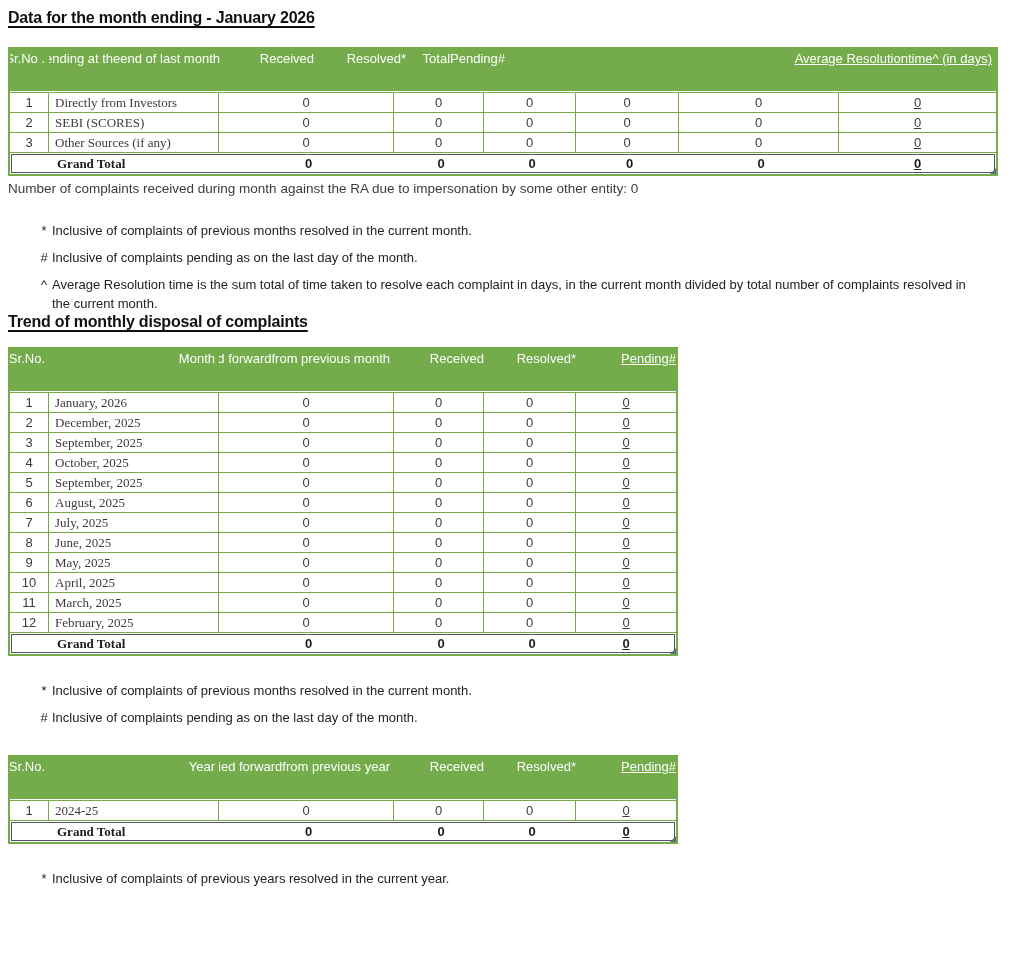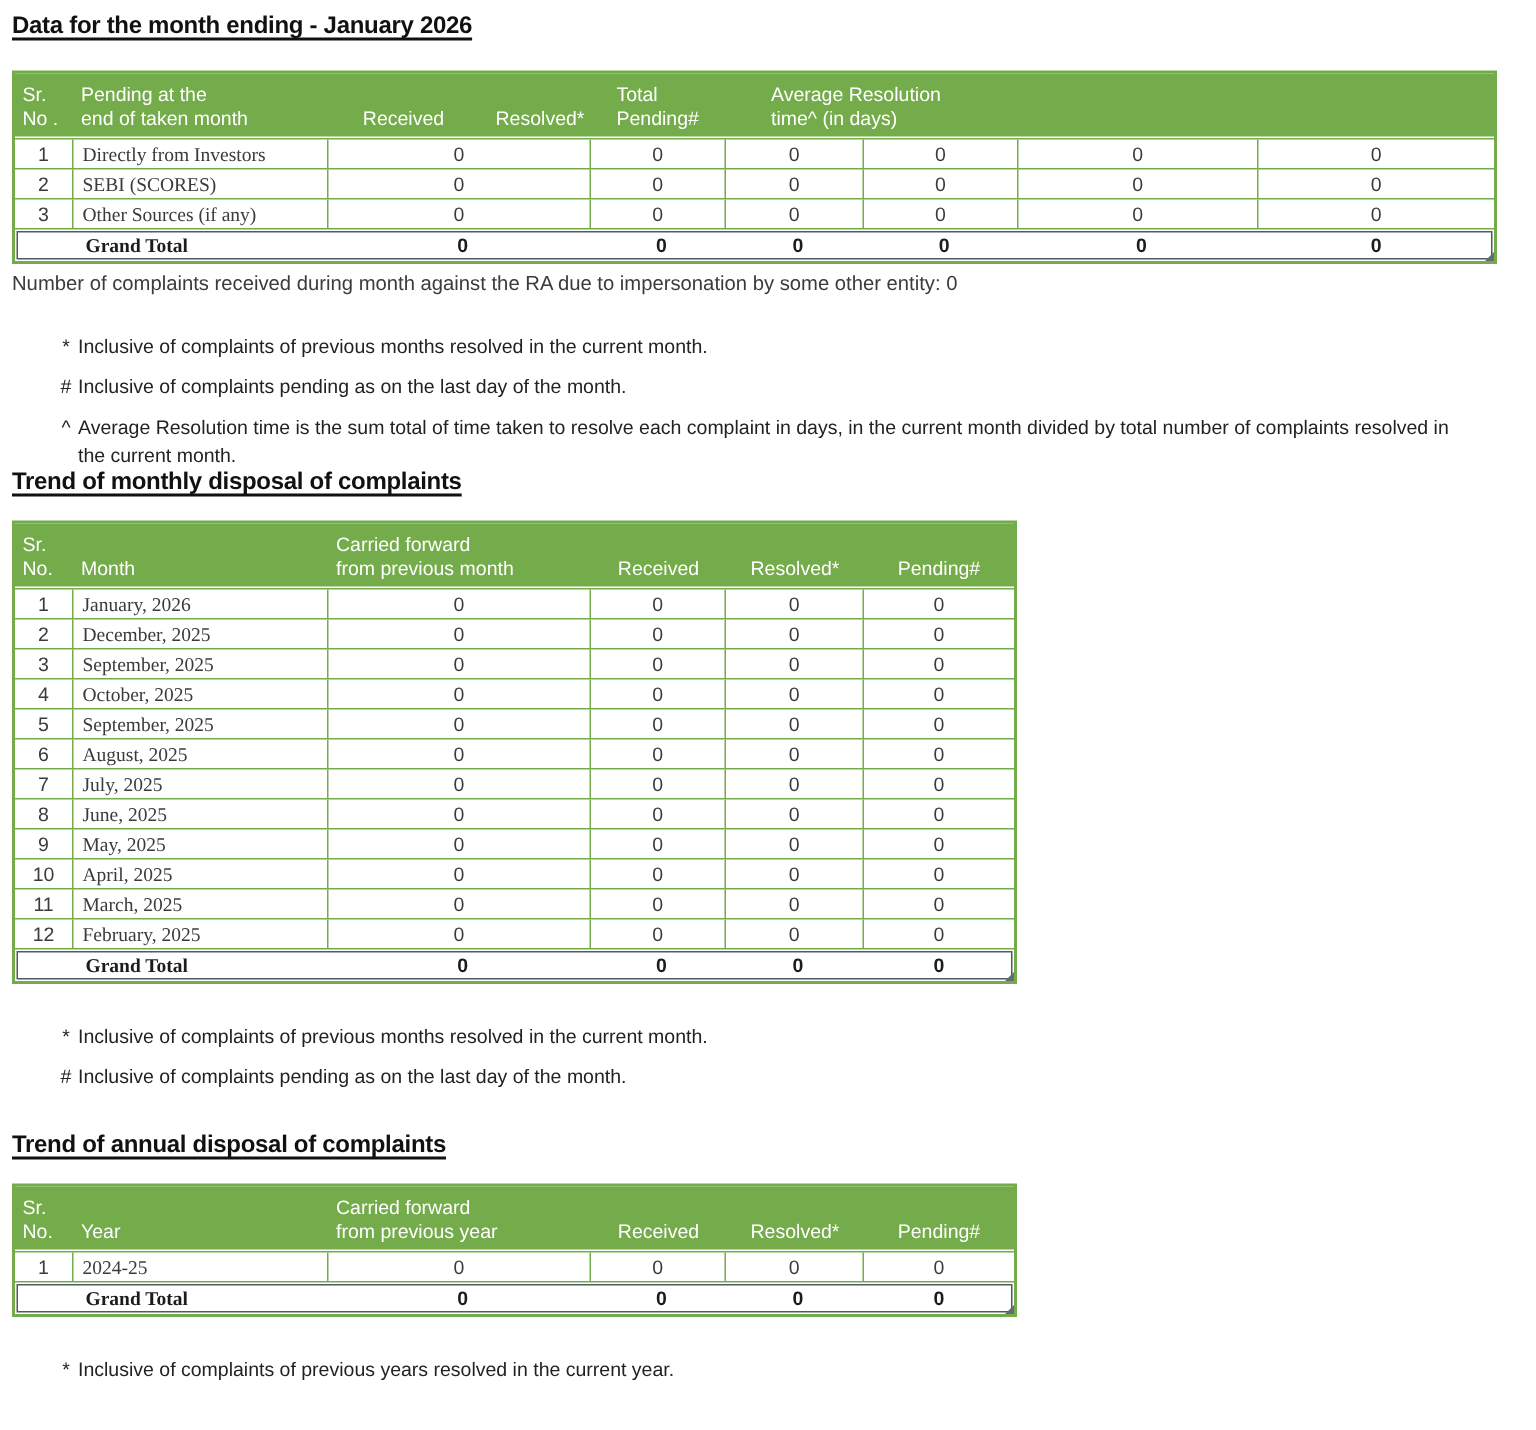--- a/index.html
+++ b/index.html
@@ -33,21 +33,21 @@
   
   .tbl{border:2px solid var(--g);background:#fff;position:relative;}
   .t1{width:990px;}
   .t23{width:670px;}
 
   .thead{
     background:var(--g);color:#fff;
     display:flex;height:42px;
   }
   .hc{
-    display:flex;flex-direction:column;justify-content:flex-end;
+    display:flex;flex-direction:row;justify-content:flex-end;
     padding:2px 4px 4px 5px;line-height:16px;font-size:13px;
     white-space:nowrap;overflow:hidden;
   }
   .hc.tc{text-align:center;padding-left:0;padding-right:0;}
 
   .tbody{margin-top:1px;border-top:1px solid var(--g);}
   .trow{display:flex;height:20px;border-bottom:1px solid var(--g);}
   .c{
     border-right:1px solid var(--g);
     line-height:18px;padding-top:1px;
@@ -72,21 +72,21 @@
   }
 
   
   .cw0{width:39px;}
   .cw1{width:170px;}
   .cw2{width:175px;}
   .cw3{width:90px;}
   .cw4{width:92px;}
   .cw5{width:103px;}
   .cw6{width:160px;}
-  .cwf{flex:1;}
+  .cwf{flex:1;text-decoration:underline;}
 
   
   .note{margin-top:5px;font-size:13.5px;color:var(--txt);}
   .fns{margin:25px 0 0 30px;display:flex;flex-direction:column;gap:8px;color:#222;}
   .fn{display:flex;line-height:19px;}
   .fm{width:12px;flex:0 0 12px;text-align:center;}
   .ft{margin-left:2px;max-width:932px;}
 
   .sp1{}  
   .sp2{margin-top:28px;}  
@@ -101,21 +101,21 @@
 
     <div class="t-wrap1">
       <div class="tbl t1">
         <div class="thead">
           <div class="hc cw0">
               <span>Sr.</span>
               <span>No .</span>
             </div>
           <div class="hc cw2">
               <span>Pending at the</span>
-              <span>end of taken month</span>
+              <span>end of last month</span>
             </div>
           <div class="hc cw3 tc">
               <span></span>
               <span>Received</span>
             </div>
           <div class="hc cw4 tc">
               <span></span>
               <span>Resolved*</span>
             </div>
           <div class="hc cw5">
@@ -338,21 +338,20 @@
           <span class="ft">Inclusive of complaints of previous months resolved in the current month.</span>
         </div>
       <div class="fn">
           <span class="fm">#</span>
           <span class="ft">Inclusive of complaints pending as on the last day of the month.</span>
         </div>
     </div>
   </section>
 
   <section class="sp2">
-    <h2 class="title">Trend of annual disposal of complaints</h2>
 
     <div class="t-wrap2">
       <div class="tbl t23">
         <div class="thead">
           <div class="hc cw0">
               <span>Sr.</span>
               <span>No.</span>
             </div>
           <div class="hc cw1">
               <span></span>

